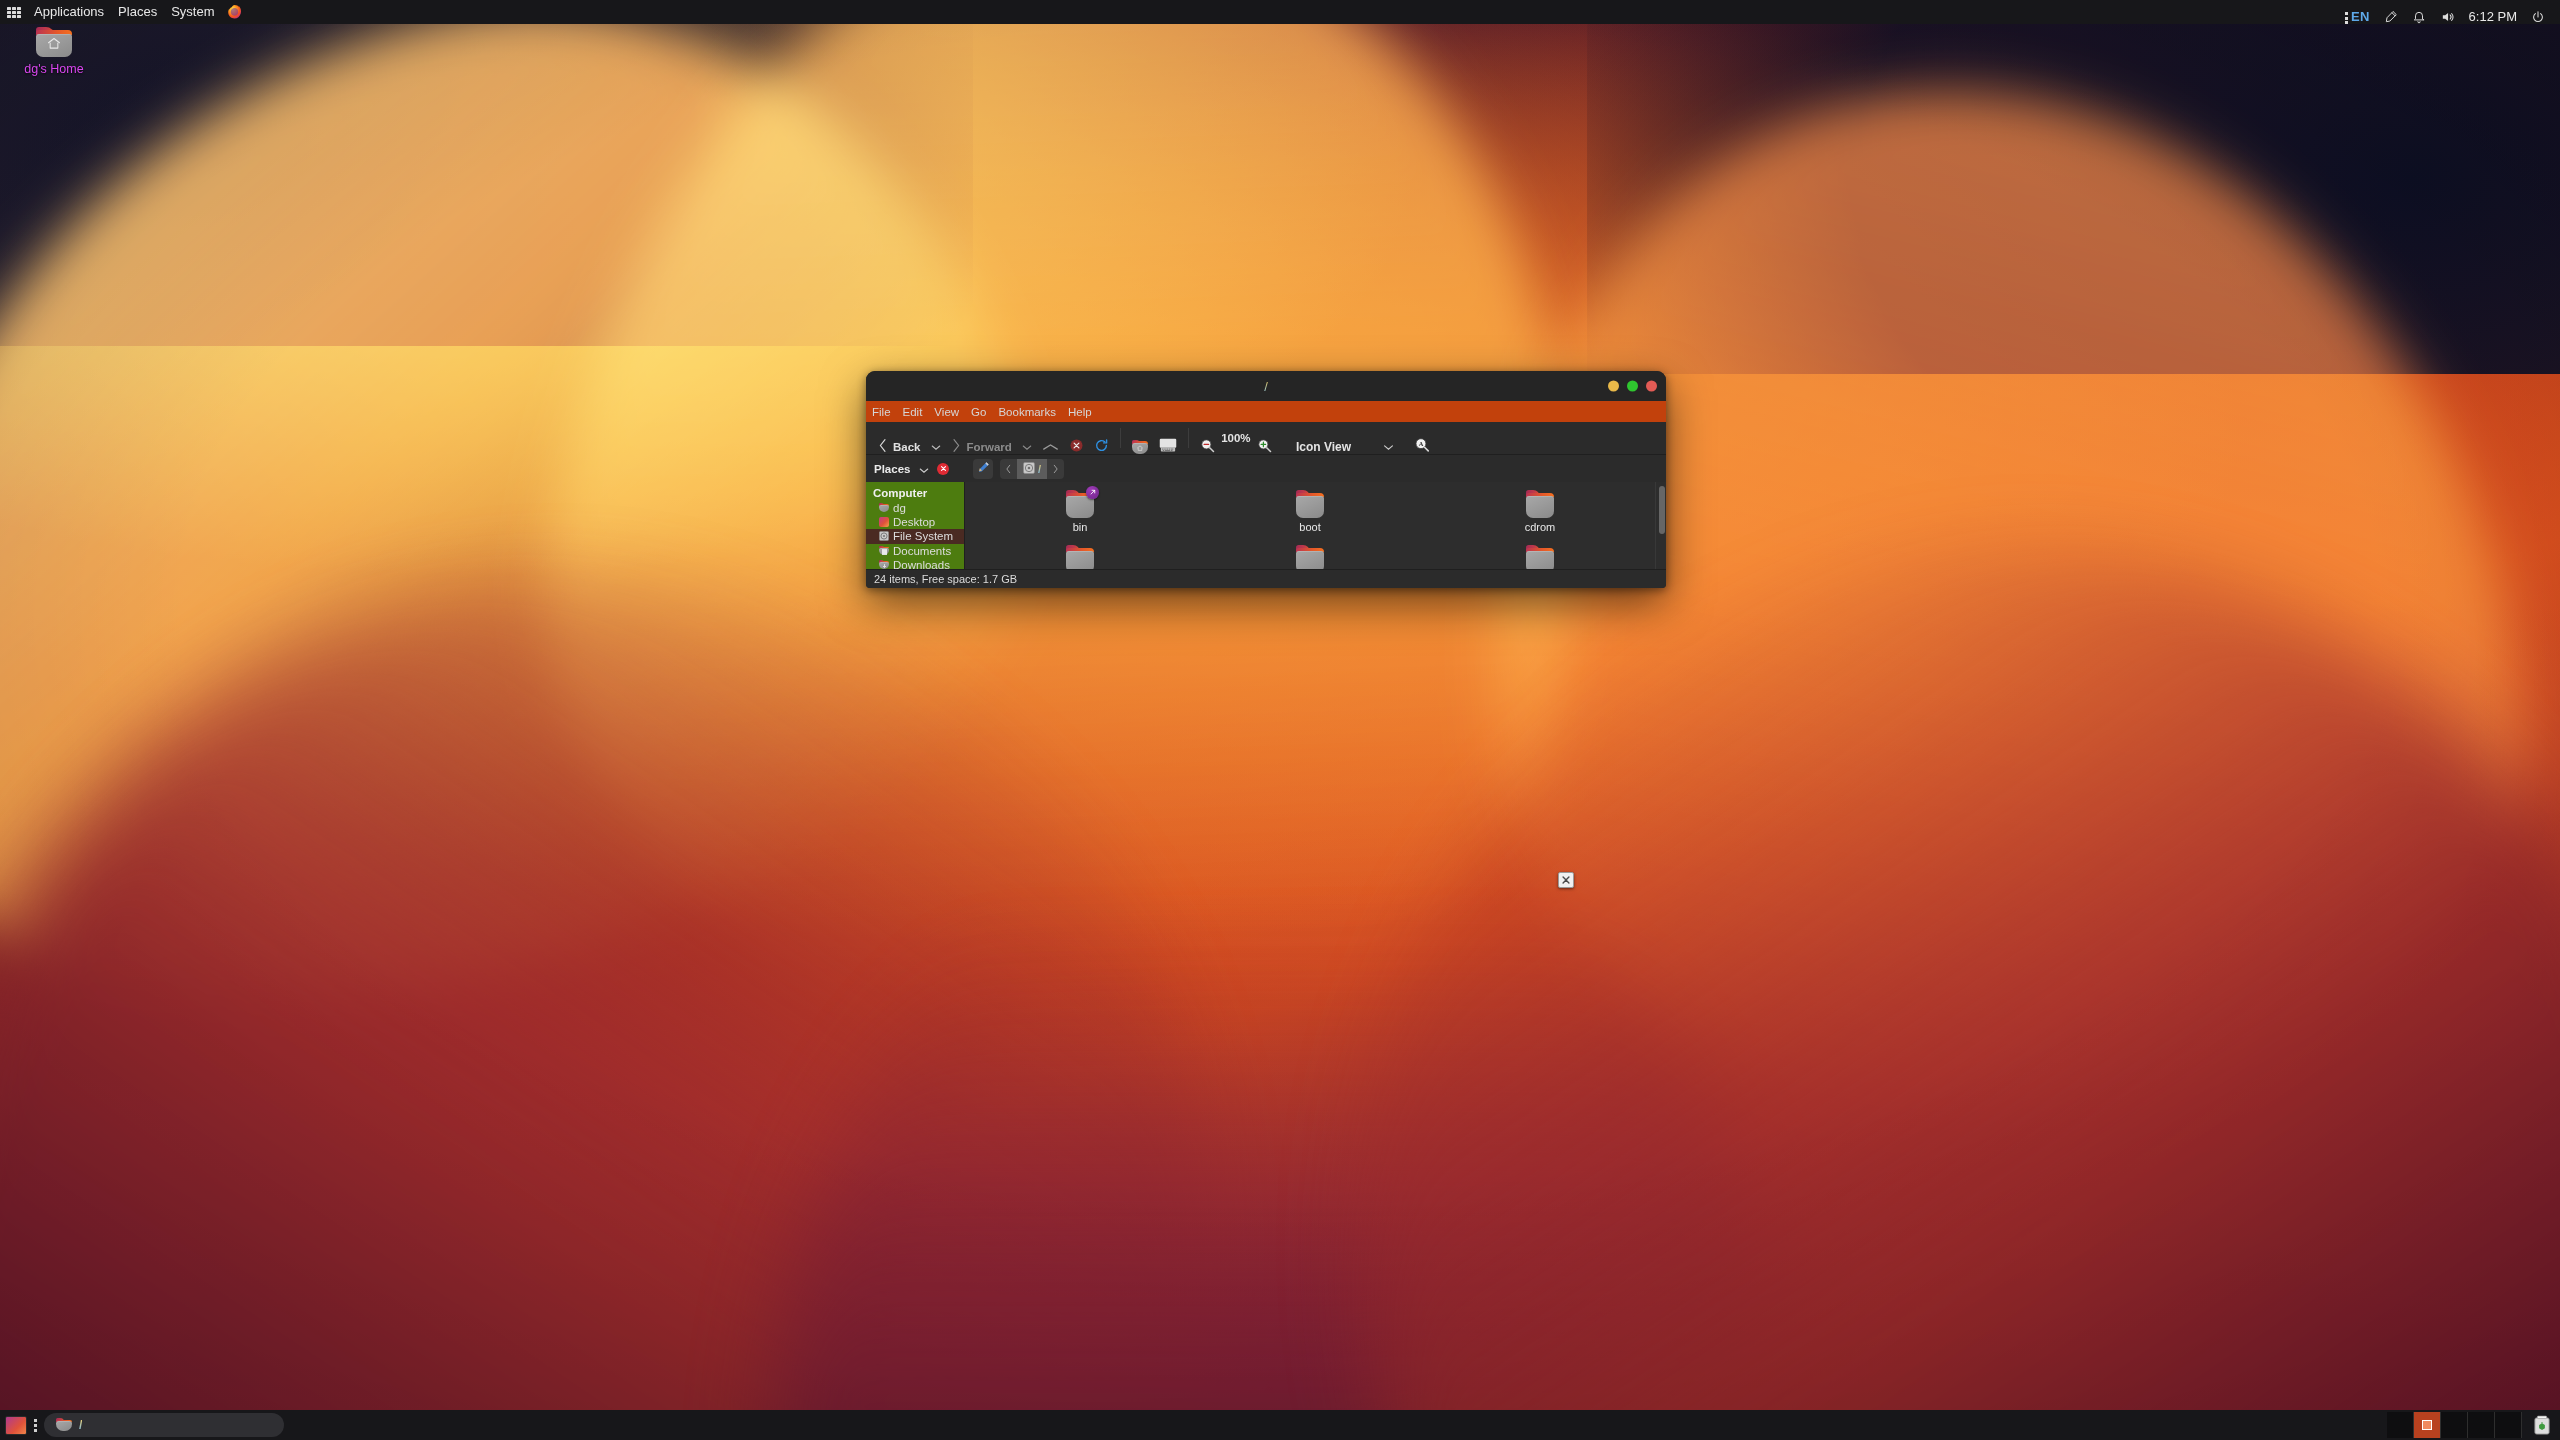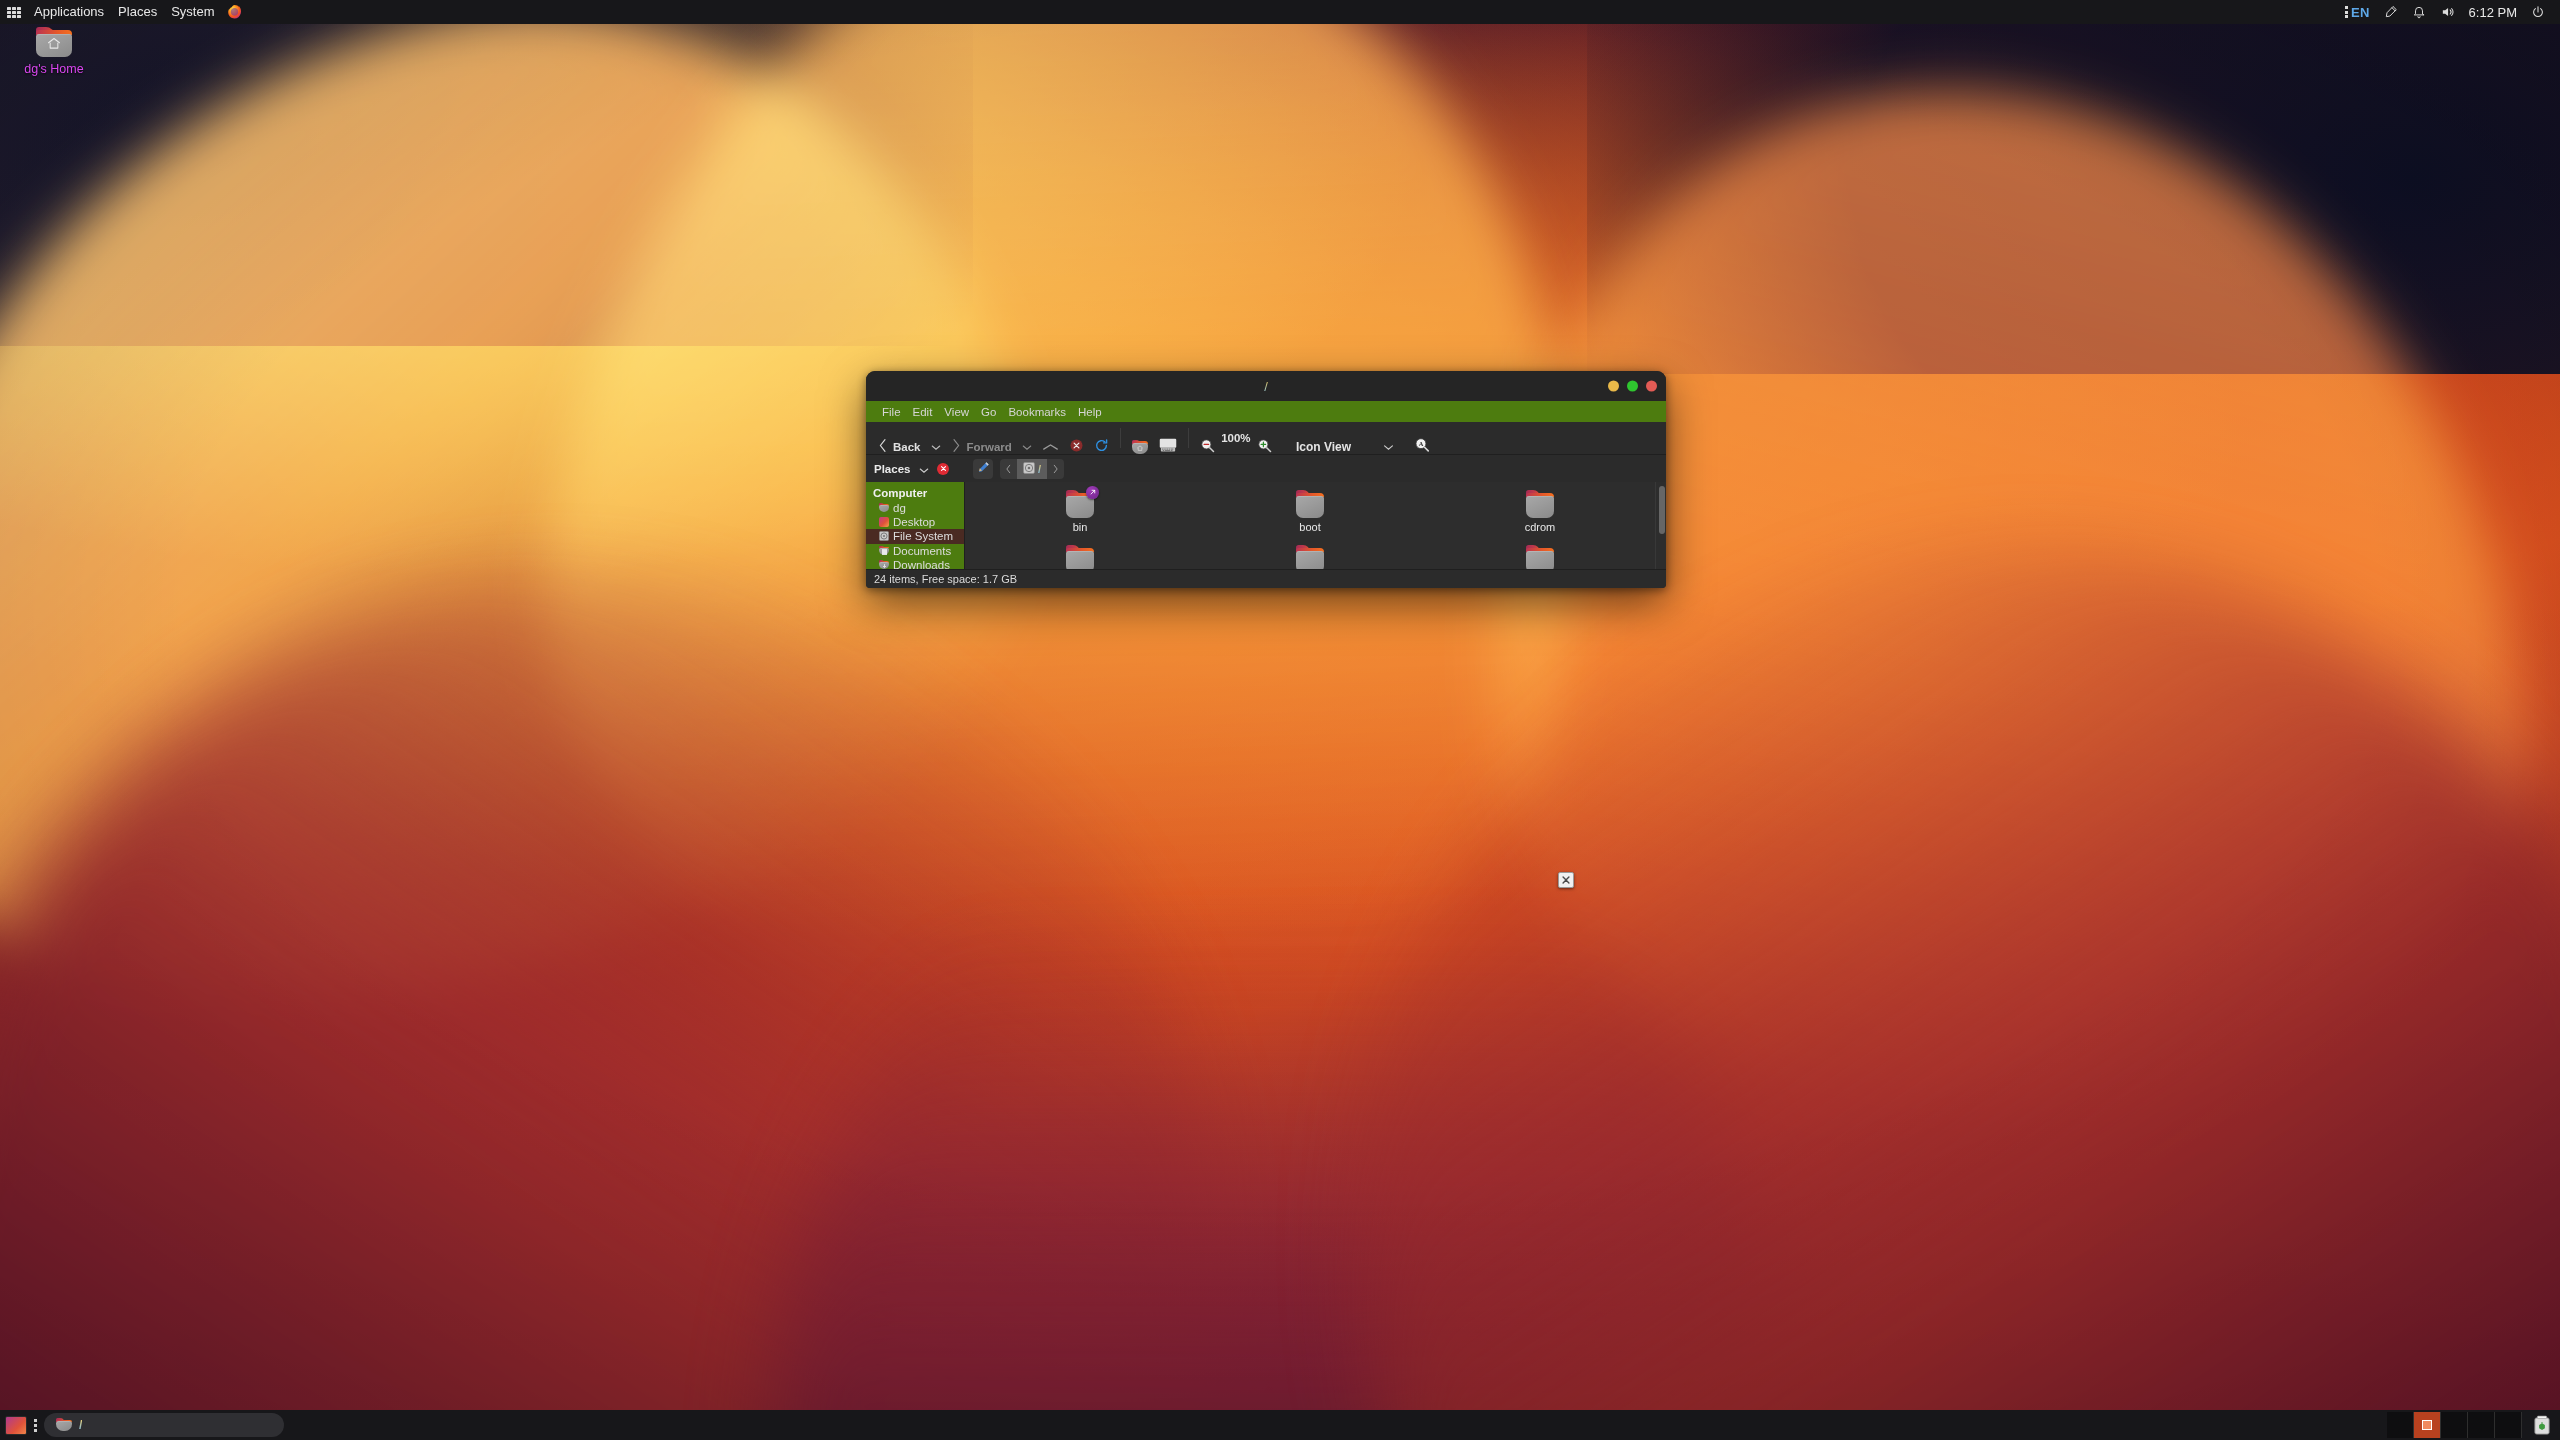--- a/index.html
+++ b/index.html
@@ -96,21 +96,21 @@
   #apps-grid-icon {
     width: 14px; height: 11px; margin-left: 7px; margin-right: 6px;
     display: grid; grid-template-columns: repeat(3,1fr); grid-template-rows: repeat(3,1fr); gap: 1px;
   }
   #apps-grid-icon i { background: #dcdcdc; border-radius: .5px; display:block; }
   .panel-menu { padding: 0 7px; line-height: 24px; cursor: default; }
   #firefox-icon {
     width: 17px; height: 17px; margin-left: 5px; position: relative;
   }
   #top-right { margin-left: auto; display: flex; align-items: center; gap: 0; padding-right: 8px; }
-  .tray-item { display:flex; align-items:center; height:24px; padding: 0 7px; }
+  .tray-item { display:flex; align-items:flex-end; height:24px; padding: 0 7px; }
   #kbd-dots { display: flex; flex-direction: column; gap: 1.5px; margin-right: 3px; }
   #kbd-dots i { width: 3px; height: 3px; background: #dcdcdc; display: block; }
   #lang-label { color: #5ea8e8; font-weight: bold; font-size: 13px; letter-spacing: .3px; }
   #clock-label { font-size: 13px; color: #e8e8e8; }
 
   
   #desk-icon-home {
     position: absolute; left: 20px; top: 26px; width: 68px;
     display: flex; flex-direction: column; align-items: center; gap: 4px;
     z-index: 5;
@@ -172,22 +172,22 @@
     -webkit-background-clip: text; background-clip: text; color: transparent;
     font-weight: 500;
   }
   #win-buttons { position: absolute; right: 9px; top: 50%; transform: translateY(-50%); display: flex; gap: 8px; }
   .win-btn { width: 11px; height: 11px; border-radius: 50%; }
   #win-min { background: #e9b949; }
   #win-max { background: #2fc62f; }
   #win-close { background: #e35b55; }
 
   #menubar {
-    height: 21px; background: #4d7c0f;
-    display: flex; align-items: center; padding-left: 10px; gap: 0;
+    height: 21px; background: #c2410c;
+    display: flex; align-items: center; gap: 0;
     flex: 0 0 auto;
   }
   .menu-item { font-size: 11.5px; color: #d6d6d6; padding: 2px 6px; border-radius: 3px; cursor: default; }
 
   #toolbar {
     height: 33px; background: #2b2b2b;
     display: flex; align-items: center; gap: 0; padding: 0 6px;
     border-bottom: 1px solid #1f1f1f;
     flex: 0 0 auto;
   }

